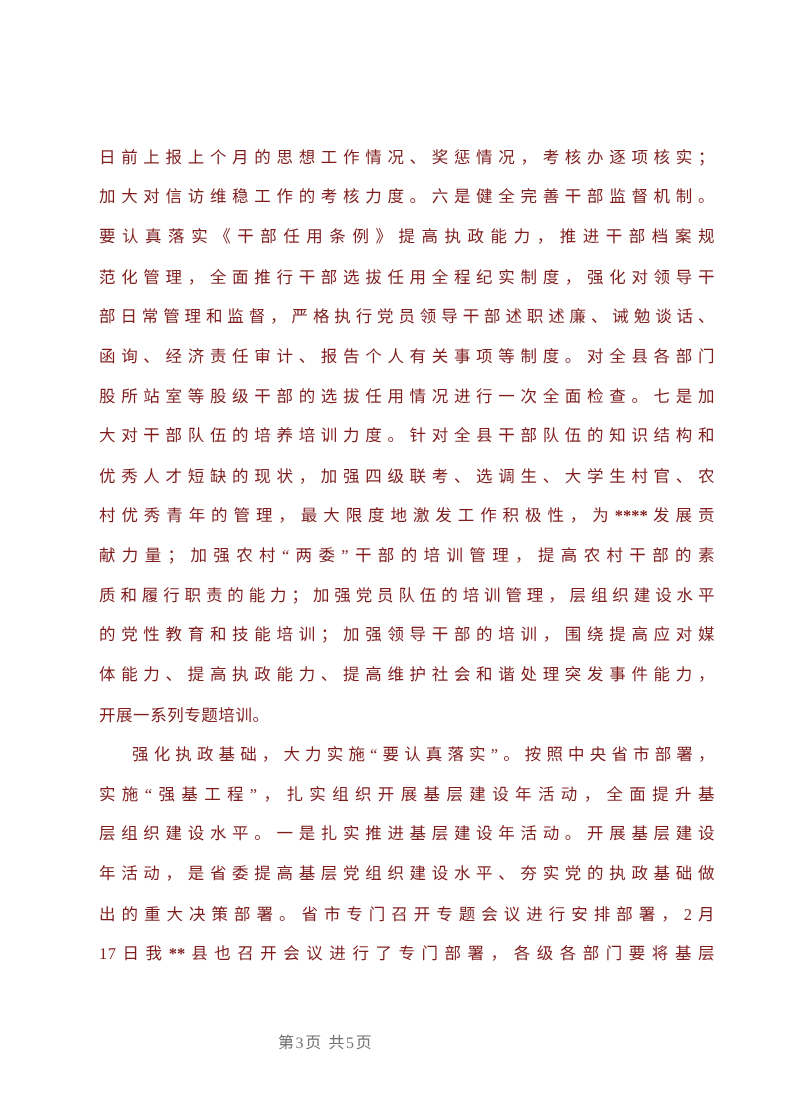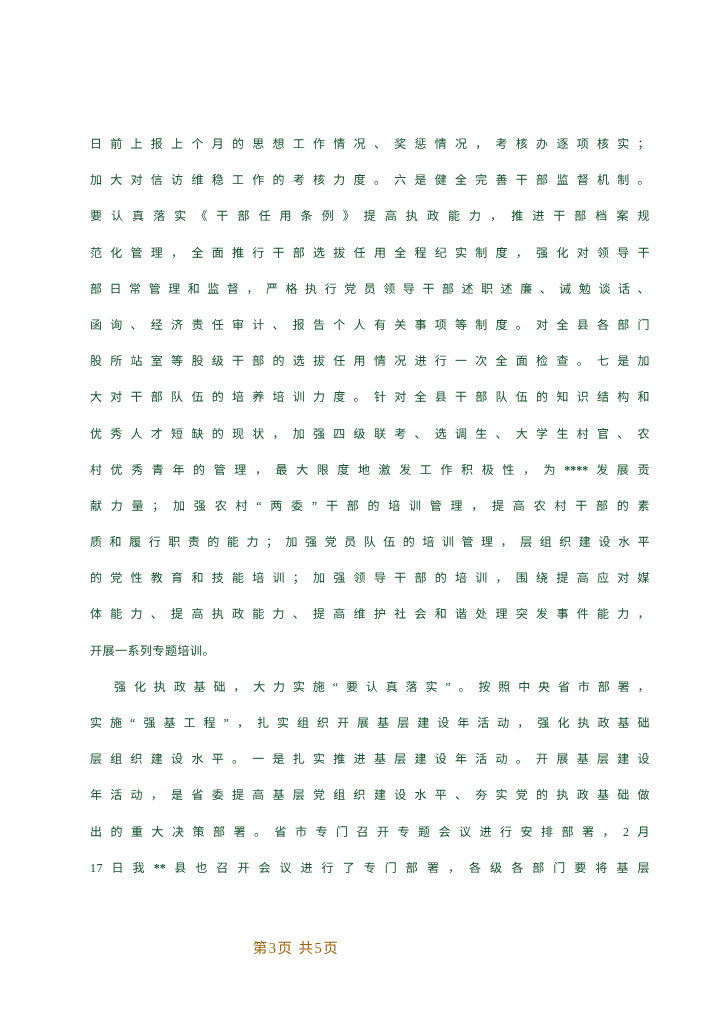--- a/index.html
+++ b/index.html
@@ -20,50 +20,50 @@
     inset: 0;
     background: #ffffff;
   }
   .doc-body {
     position: absolute;
     top: 126px;
     left: 90px;
     width: 560px;
   }
   .line {
-    font-size: 12px;
+    font-size: 15px;
     line-height: 36.2px;
     height: 36.2px;
     letter-spacing: 0.5px;
     white-space: nowrap;
     text-align: justify;
     text-align-last: justify;
     text-justify: inter-character;
-    color: #14532d;
+    color: #7f1d1d;
   }
   .line.left {
     text-align: center;
     text-align-last: left;
   }
   .line.indent {
     text-indent: 2em;
   }
   .line b {
     font-weight: bold;
     letter-spacing: 0;
   }
   .footer {
     position: absolute;
     top: 936px;
     left: 0;
     width: 592px;
     text-align: center;
     font-size: 14.5px;
     letter-spacing: 1.5px;
-    color: #a16207;
+    color: #737373;
   }
 </style>
 </head>
 <body>
 
 <div class="page">
   <div class="doc-body" id="doc-body">
       <div class="line">日前上报上个月的思想工作情况、奖惩情况，考核办逐项核实；</div>
       <div class="line">加大对信访维稳工作的考核力度。六是健全完善干部监督机制。</div>
       <div class="line">要认真落实《干部任用条例》提高执政能力，推进干部档案规</div>
@@ -73,20 +73,20 @@
       <div class="line">股所站室等股级干部的选拔任用情况进行一次全面检查。七是加</div>
       <div class="line">大对干部队伍的培养培训力度。针对全县干部队伍的知识结构和</div>
       <div class="line">优秀人才短缺的现状，加强四级联考、选调生、大学生村官、农</div>
       <div class="line">村优秀青年的管理，最大限度地激发工作积极性，为<b>****</b>发展贡</div>
       <div class="line">献力量；加强农村“两委”干部的培训管理，提高农村干部的素</div>
       <div class="line">质和履行职责的能力；加强党员队伍的培训管理，层组织建设水平</div>
       <div class="line">的党性教育和技能培训；加强领导干部的培训，围绕提高应对媒</div>
       <div class="line">体能力、提高执政能力、提高维护社会和谐处理突发事件能力，</div>
       <div class="line left">开展一系列专题培训。</div>
       <div class="line indent">强化执政基础，大力实施“要认真落实”。按照中央省市部署，</div>
-      <div class="line">实施“强基工程”，扎实组织开展基层建设年活动，强化执政基础</div>
+      <div class="line">实施“强基工程”，扎实组织开展基层建设年活动，全面提升基</div>
       <div class="line">层组织建设水平。一是扎实推进基层建设年活动。开展基层建设</div>
       <div class="line">年活动，是省委提高基层党组织建设水平、夯实党的执政基础做</div>
       <div class="line">出的重大决策部署。省市专门召开专题会议进行安排部署，2月</div>
       <div class="line">17日我<b>**</b>县也召开会议进行了专门部署，各级各部门要将基层</div>
     </div>
   <div class="footer">第3页 共5页</div>
 </div>
 
 </body></html>

